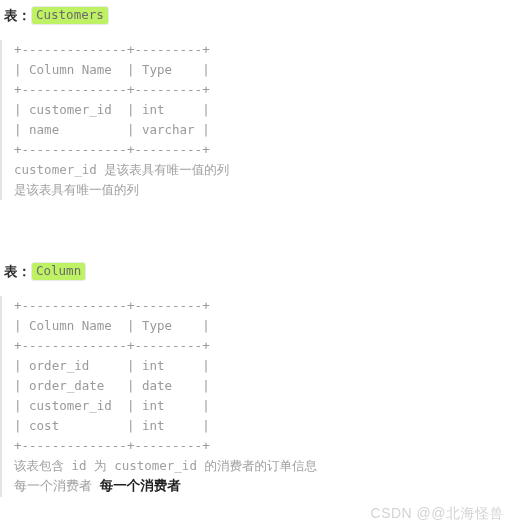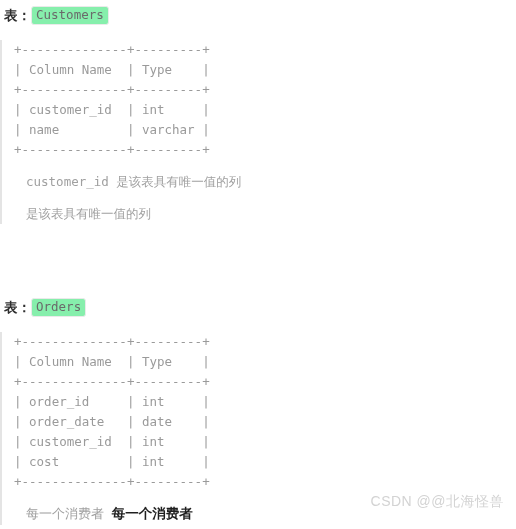--- a/index.html
+++ b/index.html
@@ -41,21 +41,21 @@
   .section-heading .h-colon {
     font-weight: 700;
     color: #2f2f2f;
   }
   .code-badge {
     display: inline-block;
     font-family: "DejaVu Sans Mono", "Liberation Mono", monospace;
     font-size: 12.5px;
     font-weight: 400;
     color: #6a6a6a;
-    background: #86efac;
+    background: #bef264;
     border: 1px solid #eaeaea;
     border-radius: 3px;
     padding: 0px 4px 1px 4px;
     line-height: 16px;
     vertical-align: 1px;
   }
 
   
   .quote-block {
     border-left: 2px solid #e4e4e4;
@@ -73,40 +73,40 @@
     padding: 0;
     letter-spacing: 0px;
   }
 
   .desc-line {
     font-family: "DejaVu Sans Mono", "Liberation Mono", monospace;
     font-size: 12.5px;
     line-height: 20px;
     color: #a0a0a0;
     white-space: pre;
-    margin: 12px;
+    margin: 0;
   }
   .desc-line .cn {
     font-family: Liberation Mono, monospace;
     font-size: 13px;
   }
   .desc-line .cn-bold {
     font-family: "Liberation Sans", "DejaVu Sans", sans-serif;
     font-size: 13.5px;
     font-weight: 700;
     color: #1f1f1f;
   }
 
   .gap-lg { height: 62px; }
   .gap-sm { height: 14px; }
 
   .watermark {
     position: absolute;
     right: 12px;
-    bottom: 18px;
+    bottom: 6px;
     font-family: "Liberation Sans", "DejaVu Sans", sans-serif;
     font-size: 14px;
     color: #d3d3d3;
     white-space: nowrap;
     letter-spacing: 0.5px;
   }
 </style>
 </head>
 <body>
 
@@ -128,33 +128,34 @@
 +--------------+---------+</pre>
       <div class="desc-line">customer_id 是该表具有唯一值的列</div>
       <div class="desc-line">是该表具有唯一值的列</div>
     </blockquote>
   </div>
 
   <div class="gap-lg"></div>
 
   <div>
     <div class="section-heading">
-      <span class="h-label">表</span><span class="h-colon">：</span><span class="code-badge">Orders</span>
+      <span class="h-label">表</span><span class="h-colon">：</span><span class="code-badge">Column</span>
     </div>
 
     <div class="gap-sm"></div>
 
     <blockquote class="quote-block">
       <pre class="ascii-table">+--------------+---------+
 | Column Name  | Type    |
 +--------------+---------+
 | order_id     | int     |
 | order_date   | date    |
 | customer_id  | int     |
 | cost         | int     |
 +--------------+---------+</pre>
+      <div class="desc-line">该表包含 id 为 customer_id 的消费者的订单信息</div>
       <div class="desc-line"><span class="cn">每一个消费者 </span><span class="cn-bold">每一个消费者</span></div>
     </blockquote>
   </div>
 
   <div class="watermark">CSDN @@北海怪兽</div>
 
 </div>
 
 </body></html>

